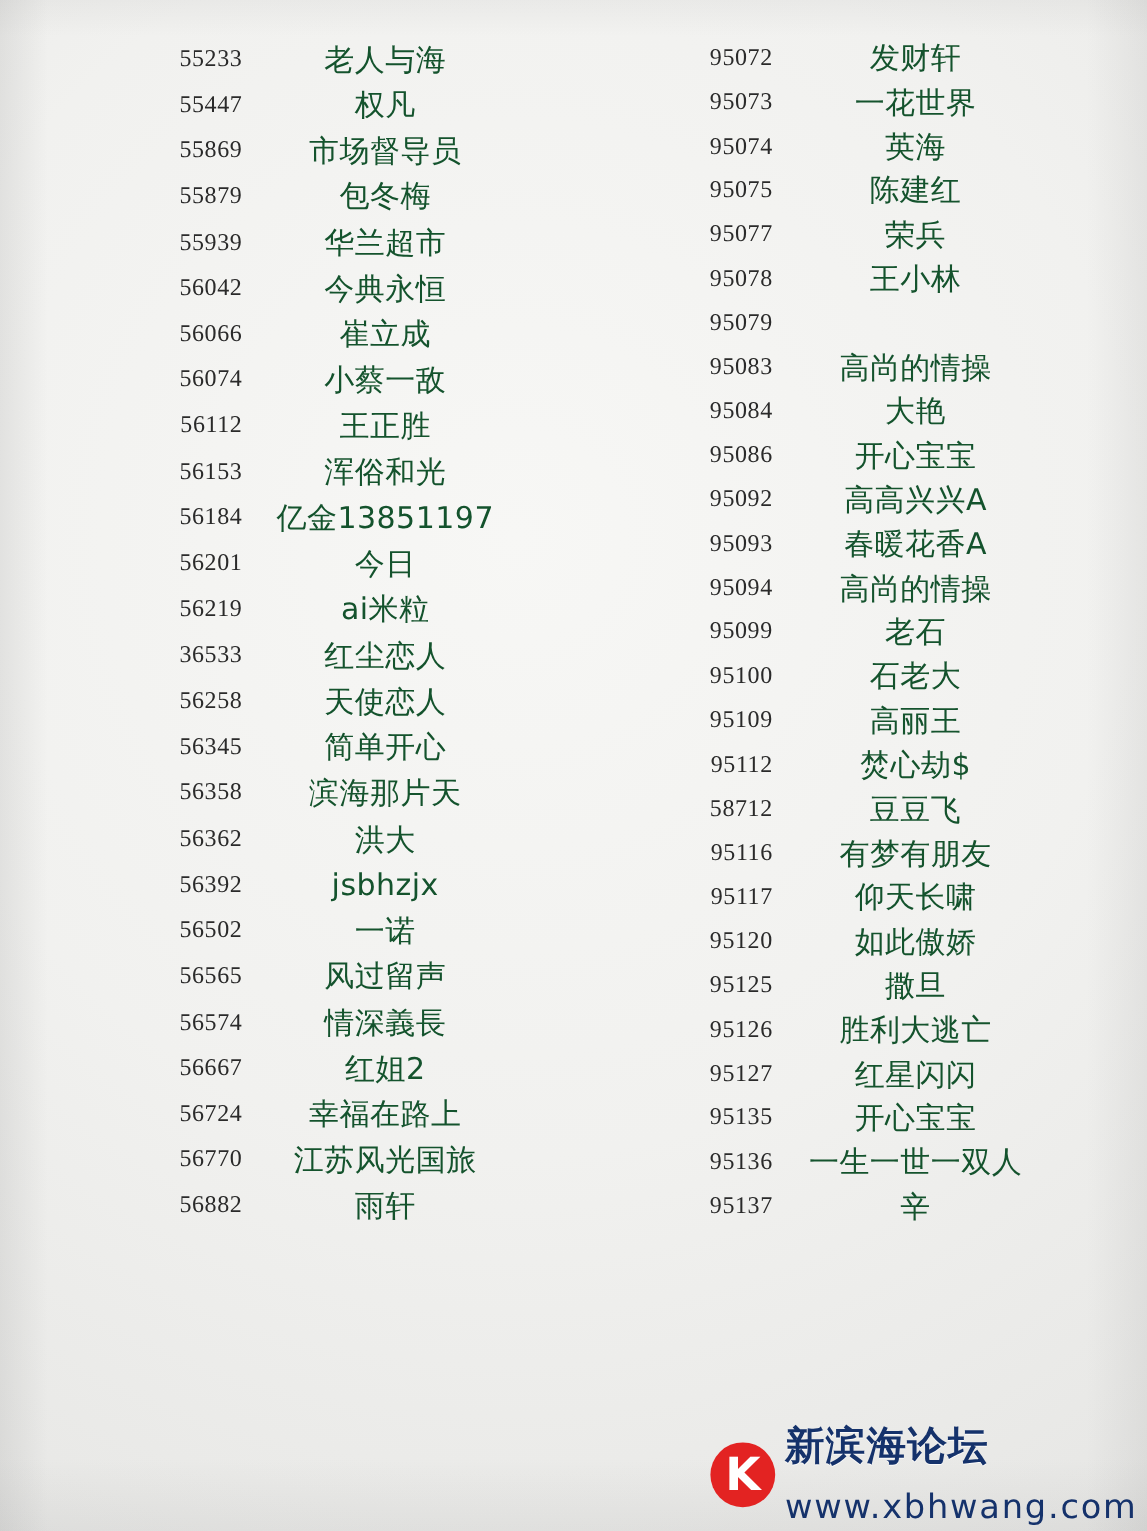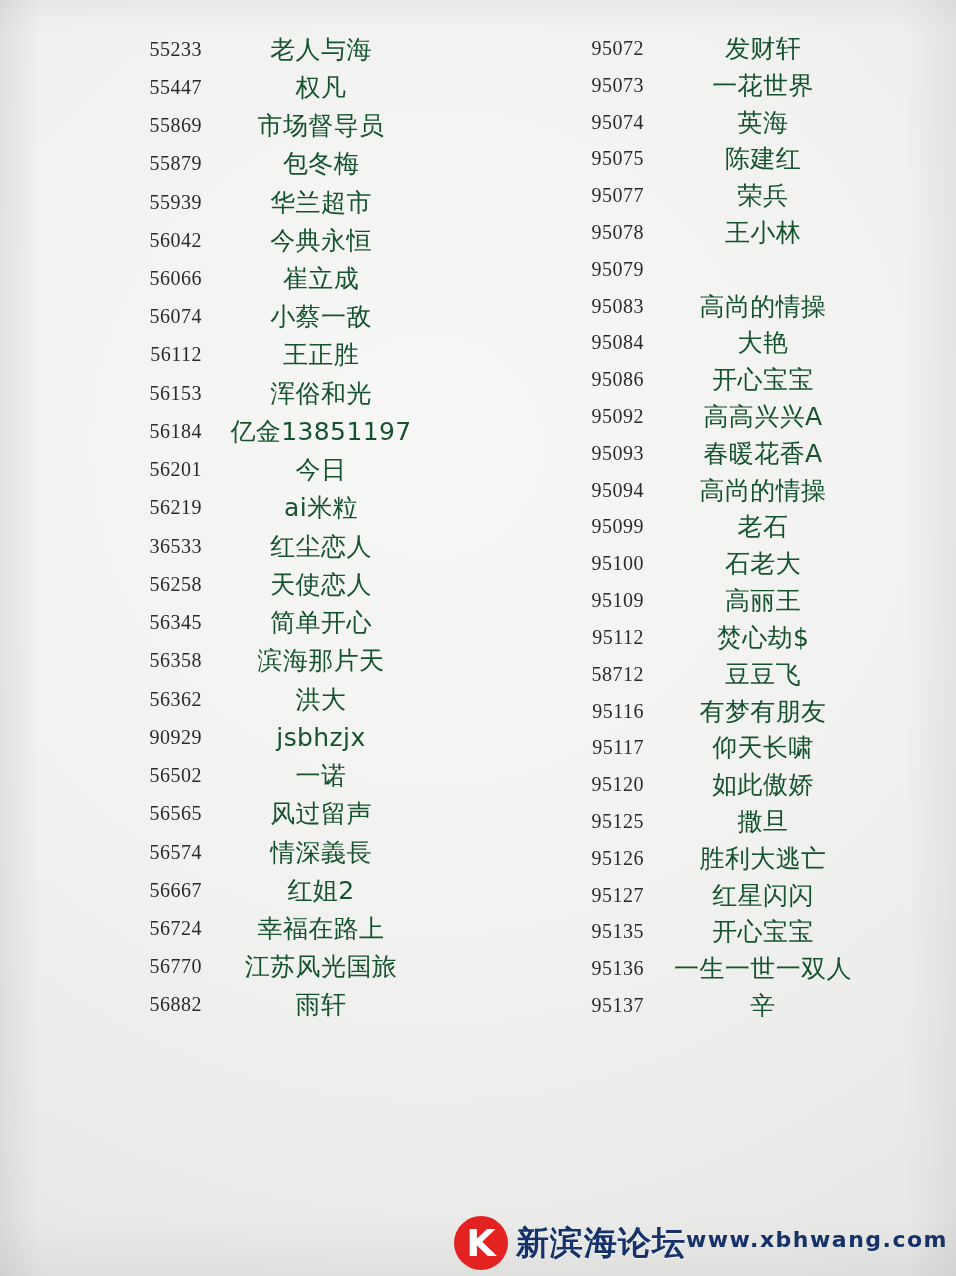--- a/index.html
+++ b/index.html
@@ -102,39 +102,39 @@
     left: 0; right: 0; top: 0; bottom: 0;
     color: #ffffff;
     font-family: "DejaVu Sans", "Liberation Sans", sans-serif;
     font-weight: bold;
     font-size: 38px;
     line-height: 54px;
     text-align: center;
   }
   #watermark .wm-text {
     display: flex;
-    flex-direction: row;
+    flex-direction: column;
     align-items: flex-start;
     line-height: 1.05;
   }
   #watermark .wm-title {
     font-size: 33px;
     font-weight: bold;
     color: #15326b;
     font-family: "DejaVu Sans", "Liberation Sans", sans-serif;
     letter-spacing: 1px;
     text-shadow: 0 1px 0 rgba(255,255,255,0.8);
   }
   #watermark .wm-url {
-    font-size: 22px;
-    font-weight: bold;
+    font-size: 28px;
+    font-weight: normal;
     color: #15326b;
     font-family: "DejaVu Sans", "Liberation Sans", sans-serif;
     letter-spacing: 1.5px;
-    margin-top: 2px;
+    margin-top: 18px;
   }
 </style>
 </head>
 <body>
 
 <div id="page"></div>
 
 <div id="content">
   <div class="column" id="col0">
       <div class="row">
@@ -203,21 +203,21 @@
       </div>
       <div class="row">
         <div class="cell-id">56358</div>
         <div class="cell-name">滨海那片天</div>
       </div>
       <div class="row">
         <div class="cell-id">56362</div>
         <div class="cell-name">洪大</div>
       </div>
       <div class="row">
-        <div class="cell-id">90929</div>
+        <div class="cell-id">56392</div>
         <div class="cell-name">jsbhzjx</div>
       </div>
       <div class="row">
         <div class="cell-id">56502</div>
         <div class="cell-name">一诺</div>
       </div>
       <div class="row">
         <div class="cell-id">56565</div>
         <div class="cell-name">风过留声</div>
       </div>

